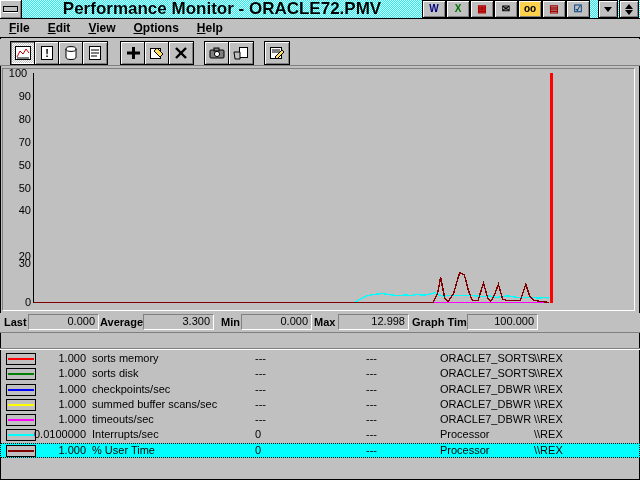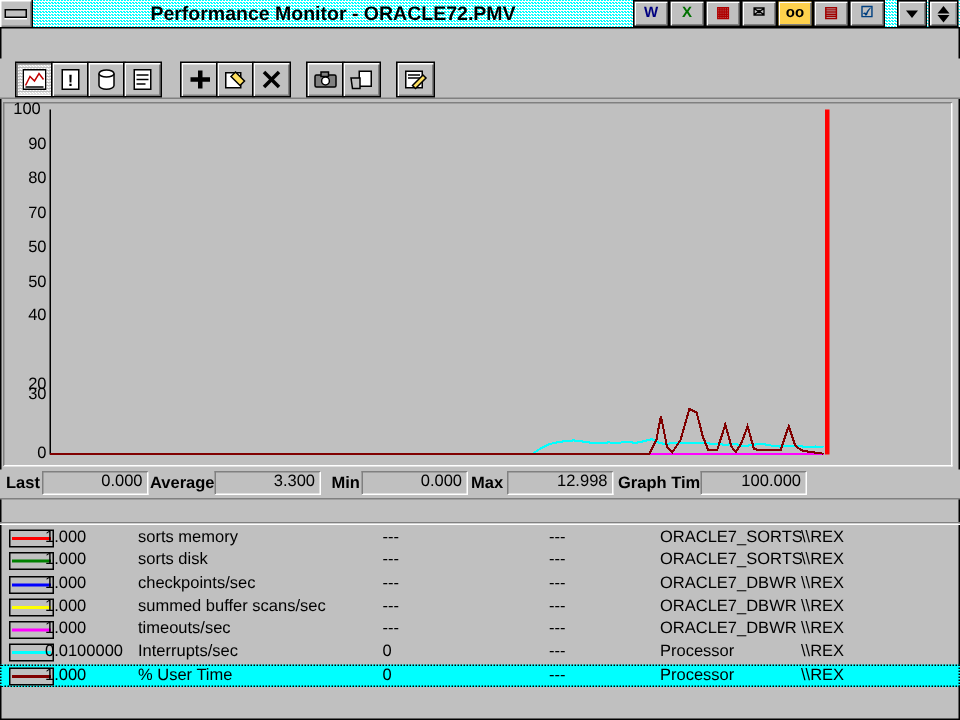--- a/index.html
+++ b/index.html
@@ -13,21 +13,21 @@
     position:absolute;left:0;top:0;width:640px;height:18px;
     background-image:conic-gradient(#00ffff 25%, #ffffff 0 50%, #00ffff 0 75%, #ffffff 0);
     background-size:2px 2px;border-bottom:1px solid #000;display:flex;align-items:center;
   }
   .sysmenu{
     width:21px;height:18px;background:#c0c0c0;border-right:1px solid #000;
     box-shadow:inset 1px 1px 0 #fff, inset -1px -1px 0 #808080;
     display:flex;align-items:center;justify-content:center;flex:0 0 auto;
   }
   .sysmenu-dash{width:13px;height:4px;background:#c0c0c0;border:1px solid #000;box-shadow:0 1px 0 #fff;}
-  .title-text{flex:1;text-align:center;font-weight:bold;font-size:13px;line-height:18px;white-space:nowrap;overflow:hidden;}
+  .title-text{flex:1;text-align:center;font-weight:bold;font-size:17px;line-height:18px;white-space:nowrap;overflow:hidden;}
   .office-strip{display:flex;flex:0 0 auto;margin-right:8px;}
   .office-btn{
     width:22px;height:16px;margin:0;background:#c0c0c0;border:1px solid #000;
     box-shadow:inset 1px 1px 0 #fff, inset -1px -1px 0 #808080;
     display:flex;align-items:center;justify-content:center;
     font-weight:bold;font-size:10px;line-height:14px;cursor:default;
   }
   .caption-btn{
     width:18px;height:16px;background:#c0c0c0;border:1px solid #000;
     box-shadow:inset 1px 1px 0 #fff, inset -1px -1px 0 #808080;
@@ -74,21 +74,21 @@
   .groove-light{position:absolute;left:0;width:640px;height:1px;background:#fff;}
   
   .legend-head{position:absolute;left:0;top:333px;width:640px;height:15px;font-weight:bold;}
   .legend-head span{position:absolute;top:2px;line-height:13px;}
   .legend-rows{position:absolute;left:0;top:351px;width:640px;}
   .legend-row{position:relative;width:640px;height:15.3px;line-height:15px;}
   .legend-row.selected{background:#00ffff;outline:1px dotted #000;outline-offset:-1px;}
   .cell{position:absolute;top:0;height:15px;white-space:nowrap;}
   .swatch{position:absolute;left:6px;top:2px;width:28px;height:10px;background:#c0c0c0;border:1px solid #000;}
   .swatch-line{position:absolute;left:1px;right:1px;top:4px;height:2px;}
-  .c-scale{left:30px;width:56px;}
+  .c-scale{left:30px;width:56px;text-align:right;}
   .c-counter{left:92px;}
   .c-instance{left:255px;}
   .c-parent{left:366px;}
   .c-object{left:440px;}
   .c-computer{left:534px;}
   
   .statusbar{
     position:absolute;left:0;top:460px;width:640px;height:20px;background:#c0c0c0;
     border-top:1px solid #808080;box-shadow:inset 0 1px 0 #fff;
   }
@@ -116,20 +116,27 @@
       </div>
     <div class="caption-btn">
       <div class="tri-down"></div>
     </div>
     <div class="caption-btn">
       <div class="tri-up"></div>
       <div class="tri-down"></div>
     </div>
   </div>
 
+  <div class="menubar" id="menubar">
+      <span class="menu-item"><u>F</u>ile</span>
+      <span class="menu-item"><u>E</u>dit</span>
+      <span class="menu-item"><u>V</u>iew</span>
+      <span class="menu-item"><u>O</u>ptions</span>
+      <span class="menu-item"><u>H</u>elp</span>
+    </div>
 
   <div class="toolbar">
     <div class="tb-btn pressed" style="left:10px">
       <span>
           <svg width="16" height="14">
             <rect x="0.5" y="0.5" width="15" height="13" fill="#fff" stroke="#000"></rect>
             <polyline points="2,11 5,5 8,8 11,3 14,7" fill="none" stroke="#c00000"></polyline>
             <polyline points="2,12 14,12" stroke="#000" fill="none"></polyline>
           </svg>
         </span>

